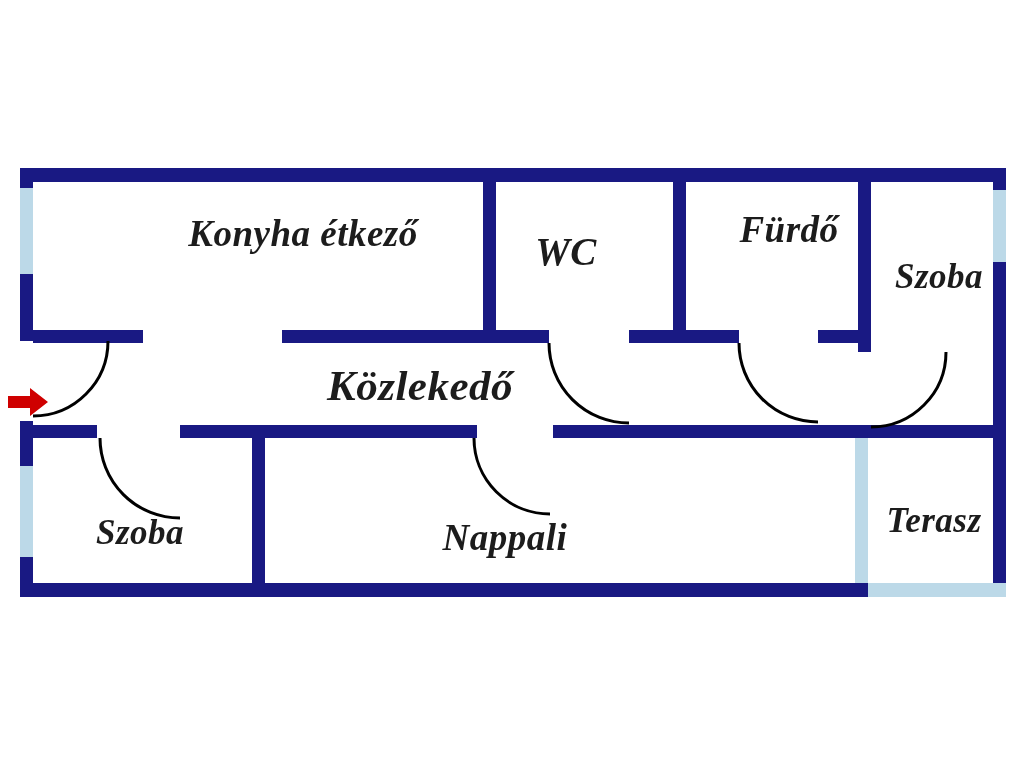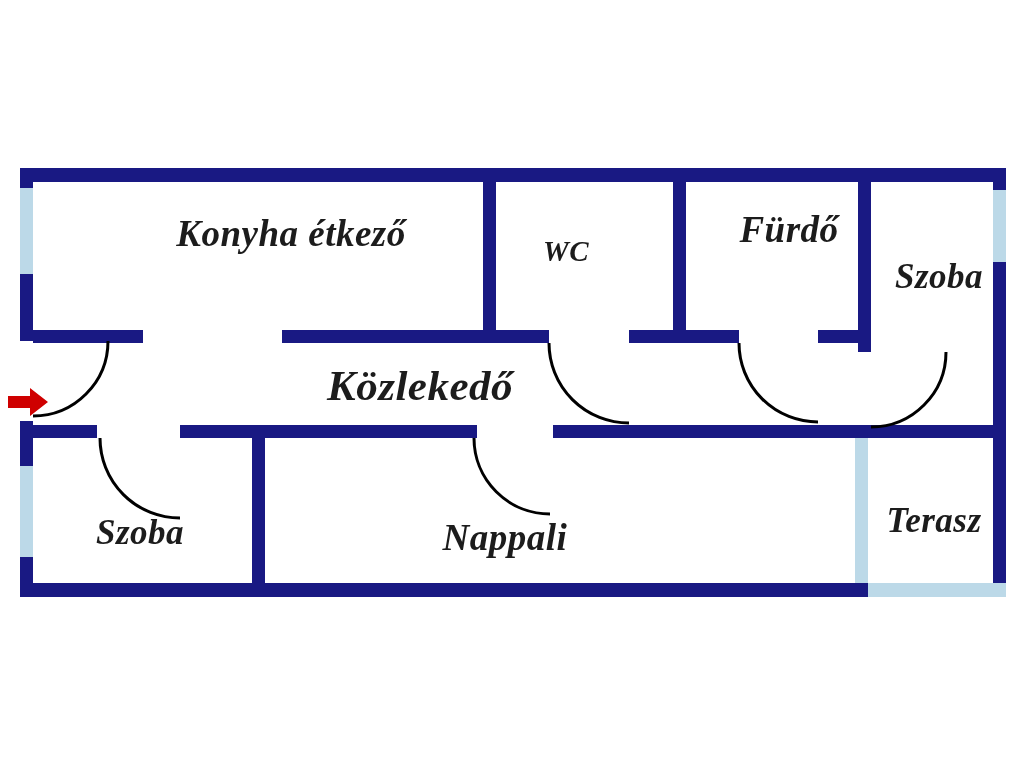--- a/index.html
+++ b/index.html
@@ -22,22 +22,22 @@
   }
   .room-label {
     position: absolute;
     transform: translate(-50%, -50%);
     font-style: italic;
     font-weight: bold;
     color: #1c1c1c;
     white-space: nowrap;
     letter-spacing: 0.5px;
   }
-  .lbl-konyha   { left: 291px; top: 233px; font-size: 37px; }
-  .lbl-wc       { left: 566px; top: 251px; font-size: 29px; }
+  .lbl-konyha   { left: 303px; top: 233px; font-size: 37px; }
+  .lbl-wc       { left: 566px; top: 251px; font-size: 39px; }
   .lbl-furdo    { left: 789px; top: 229px; font-size: 37px; text-align: center; }
   .lbl-szoba-t  { left: 939px; top: 277px; font-size: 35px; }
   .lbl-kozlekedo{ left: 420px; top: 385px; font-size: 43px; }
   .lbl-szoba-b  { left: 140px; top: 533px; font-size: 35px; }
   .lbl-nappali  { left: 505px; top: 537px; font-size: 37px; }
   .lbl-terasz   { left: 934px; top: 521px; font-size: 35px; }
 </style>
 </head>
 <body>
 

